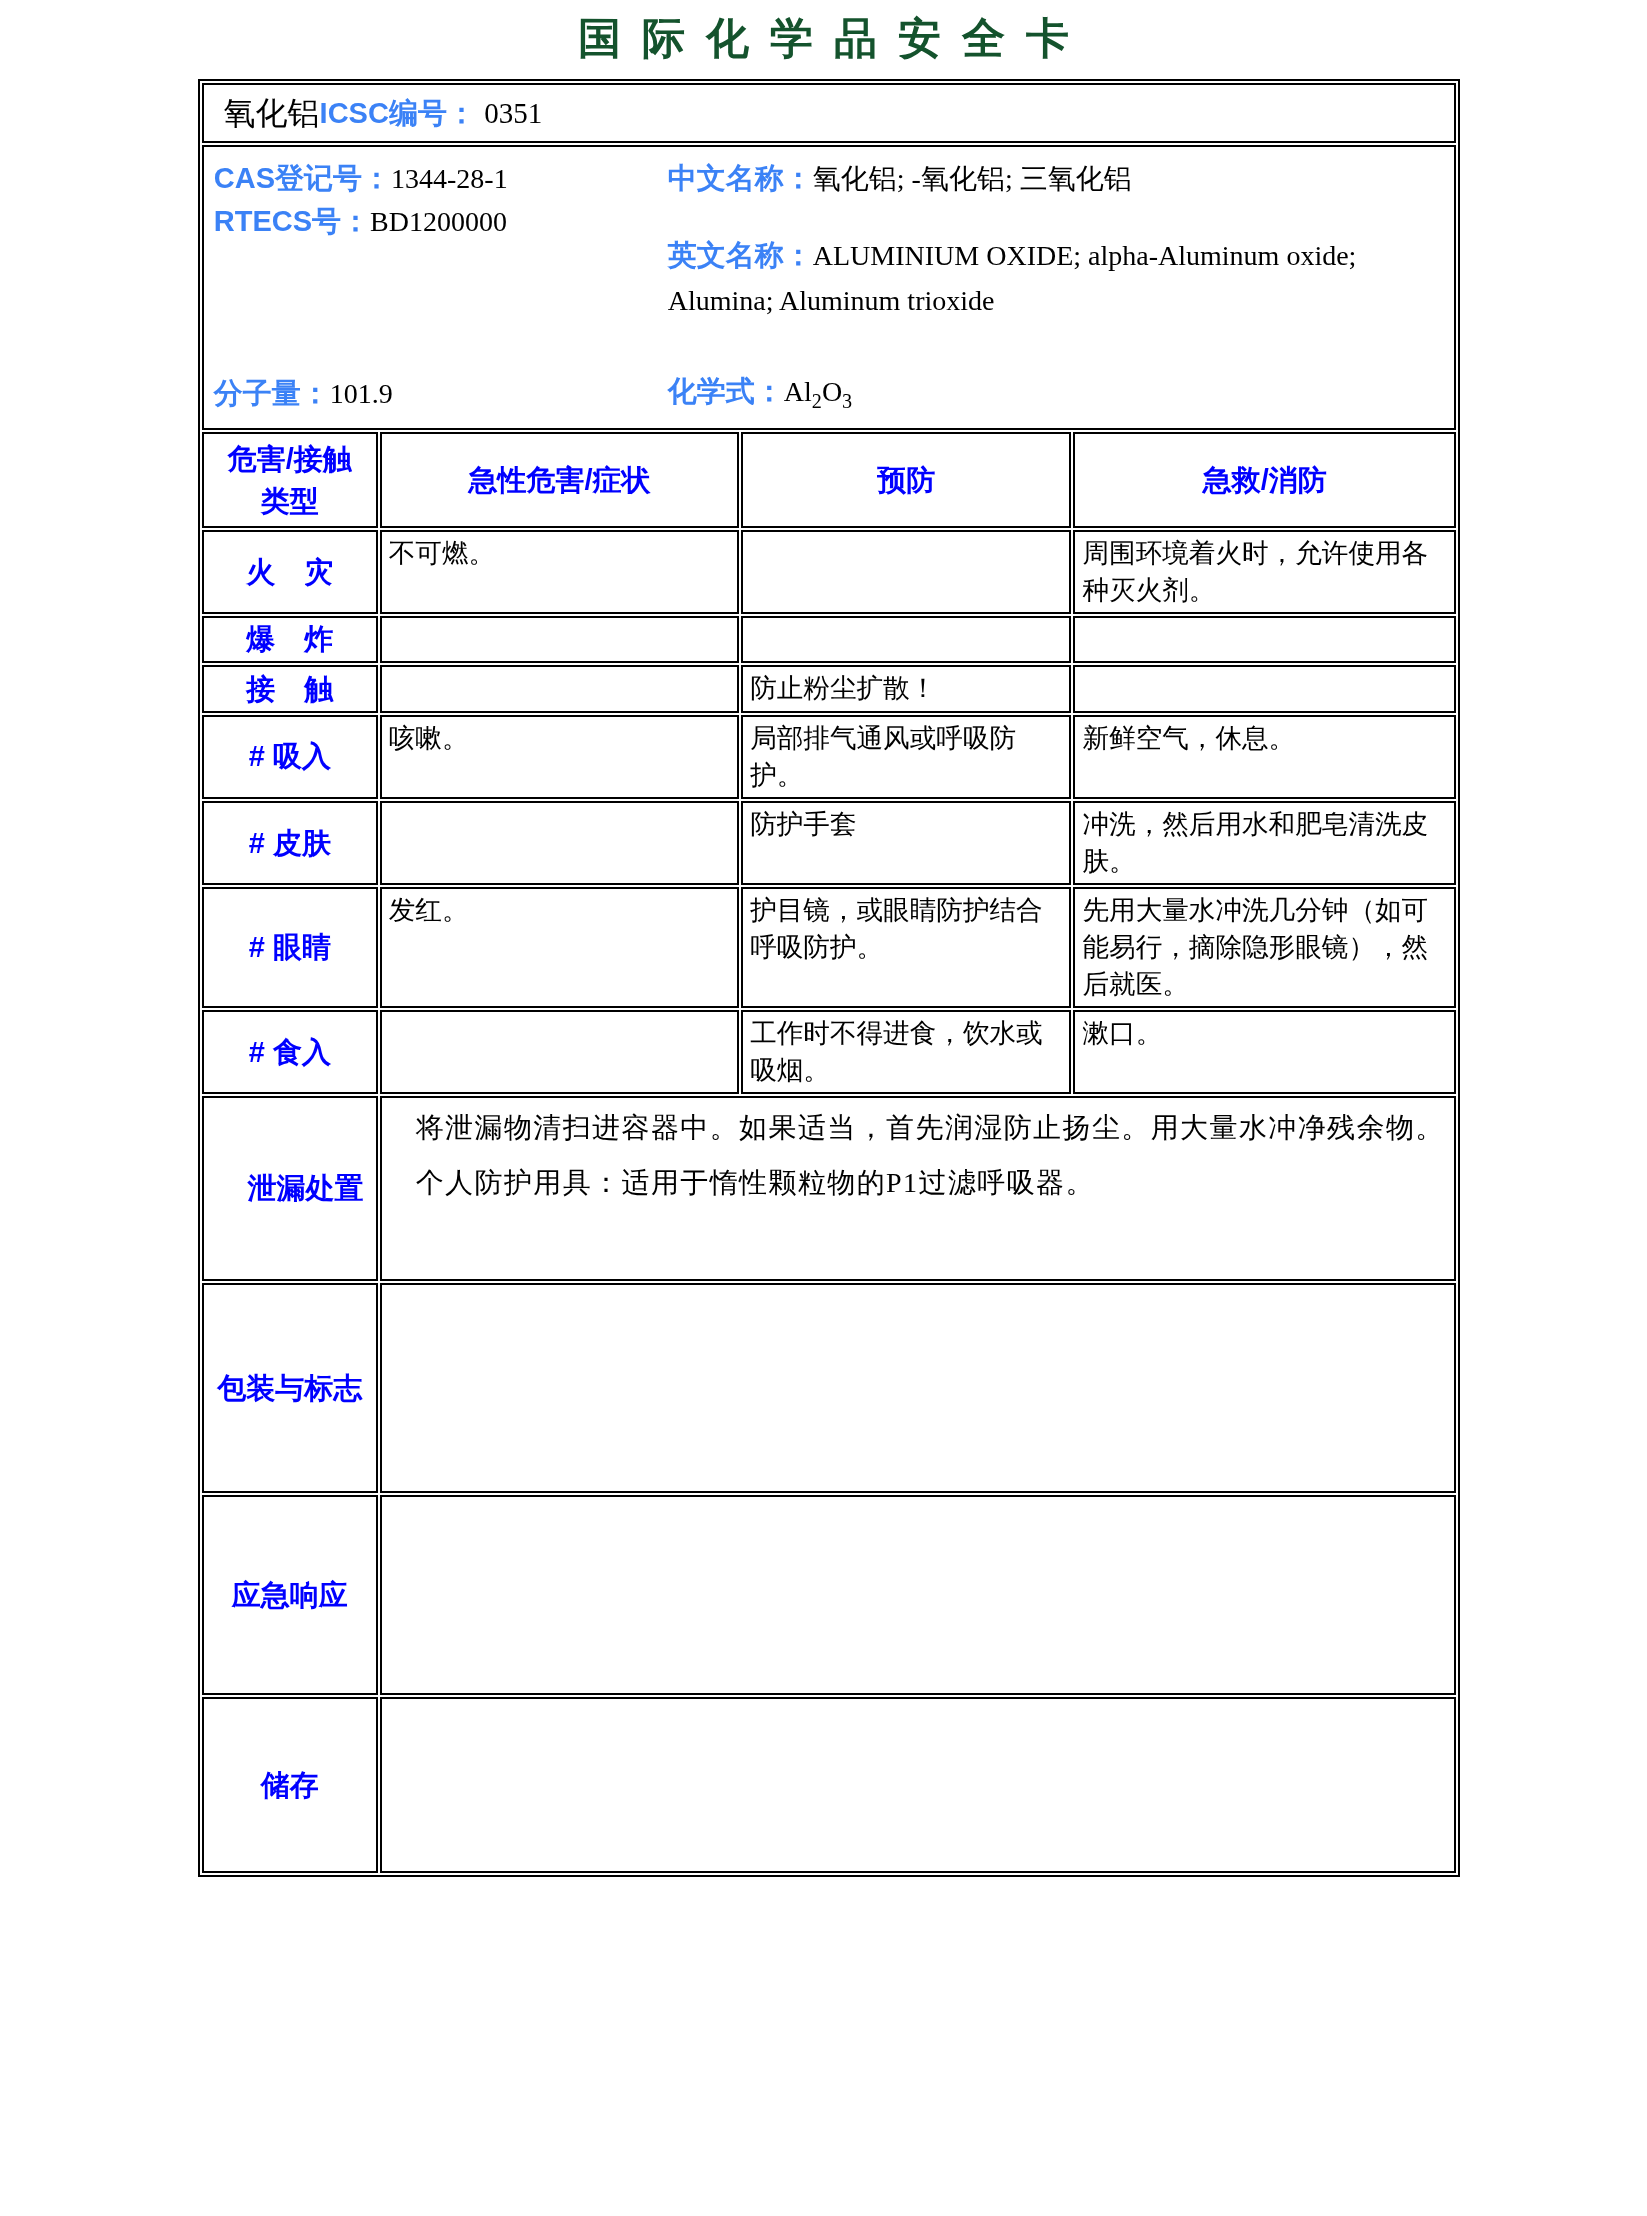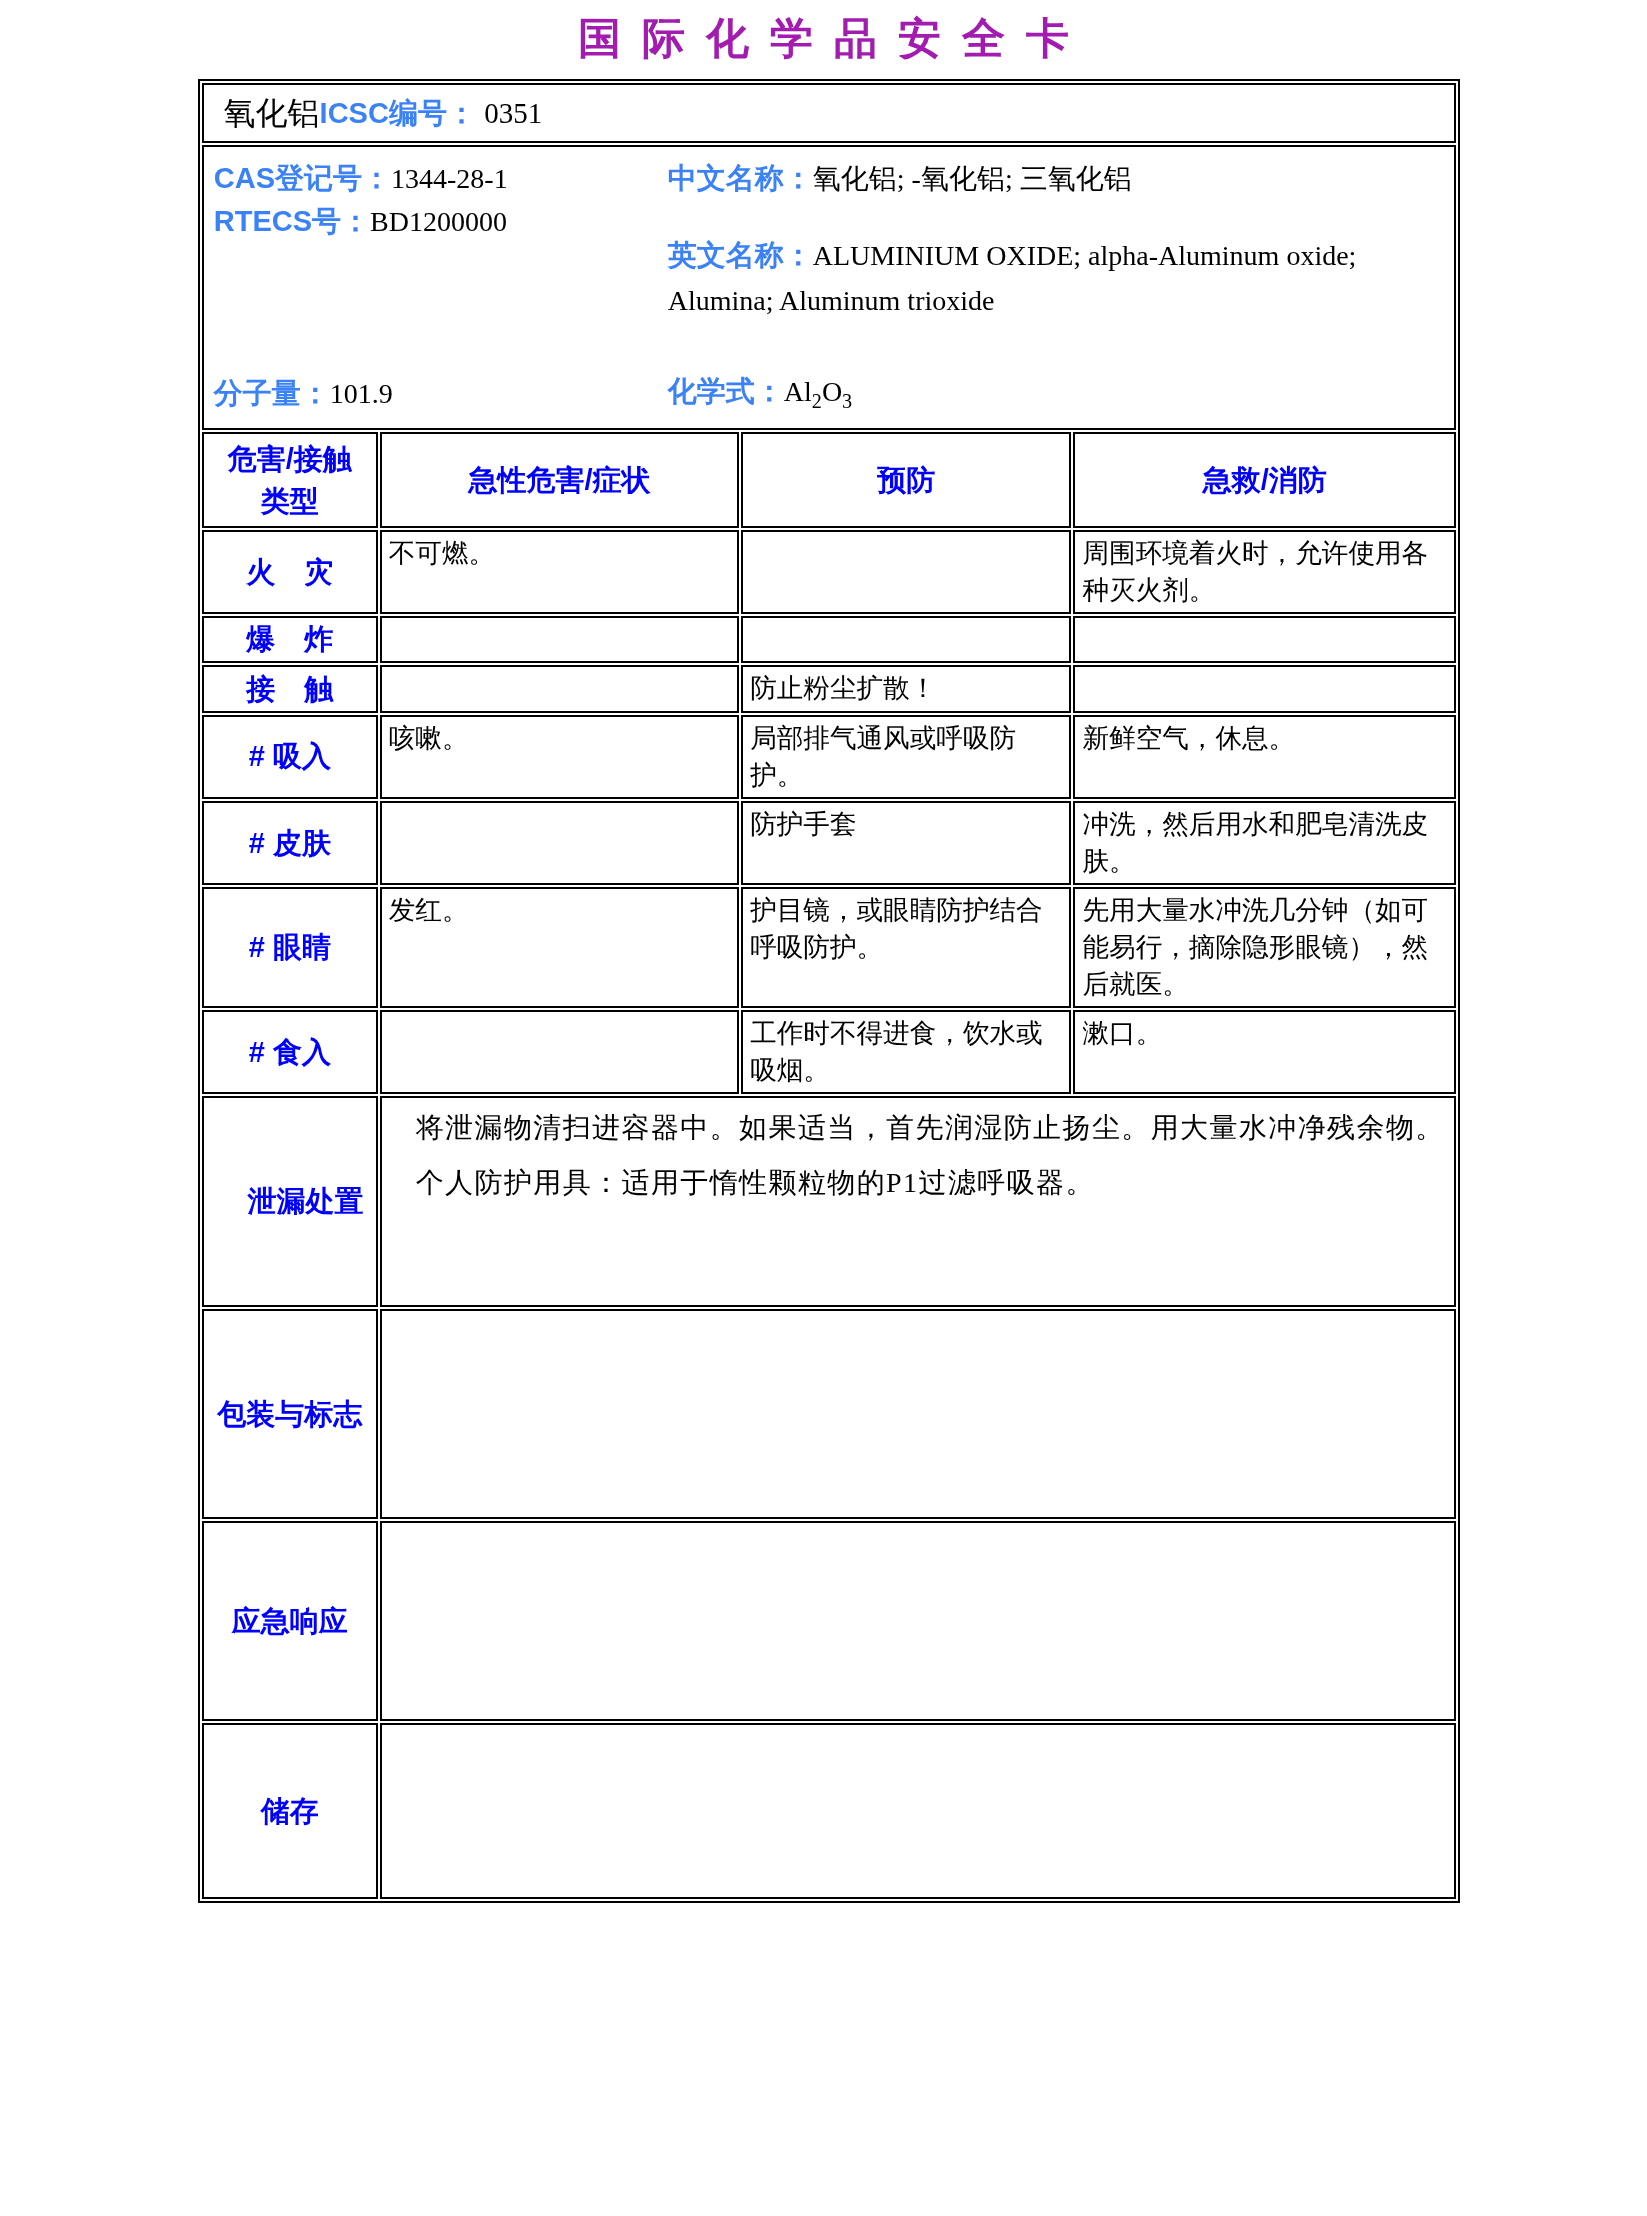--- a/index.html
+++ b/index.html
@@ -8,21 +8,21 @@
     width: 1647px;
     height: 2216px;
     position: relative;
     font-family: "Liberation Serif", "DejaVu Serif", serif;
     color: #000000;
     overflow: hidden;
   }
   .page-title {
     margin-top: 9.8px;
     text-align: center;
-    color: #a21caf;
+    color: #14532d;
     font-family: "Liberation Serif", "DejaVu Serif", serif;
     font-weight: bold;
     font-size: 43px;
     letter-spacing: 21px;
     padding-left: 21px; 
   }
   table.card {
     margin-left: 198px;
     margin-top: 11.2px;
     width: 1262px;
@@ -96,21 +96,21 @@
   td.content-cell { vertical-align: top; text-align: left; }
 
   
   tr.r-fire td      { height: 75px; }
   tr.r-explosion td { height: 38px;  }
   tr.r-contact td   { height: 39px;  }
   tr.r-inhale td    { height: 71px; }
   tr.r-skin td      { height: 73px; }
   tr.r-eyes td      { height: 116px; margin-top: 19px; }
   tr.r-ingest td    { height: 67px;  }
-  tr.r-spill td     { height: 211px; padding-left: 34px; }
+  tr.r-spill td     { height: 185px; padding-left: 34px; }
   tr.r-pack td      { height: 210px; }
   tr.r-emergency td { height: 200px; }
   tr.r-storage td   { height: 176px; }
 
   tr.r-spill td.content-cell { line-height: 1.95; letter-spacing: 1.4px; font-size: 28px; }
 </style>
 </head>
 <body>
 
 <h1 class="page-title">国际化学品安全卡</h1>

